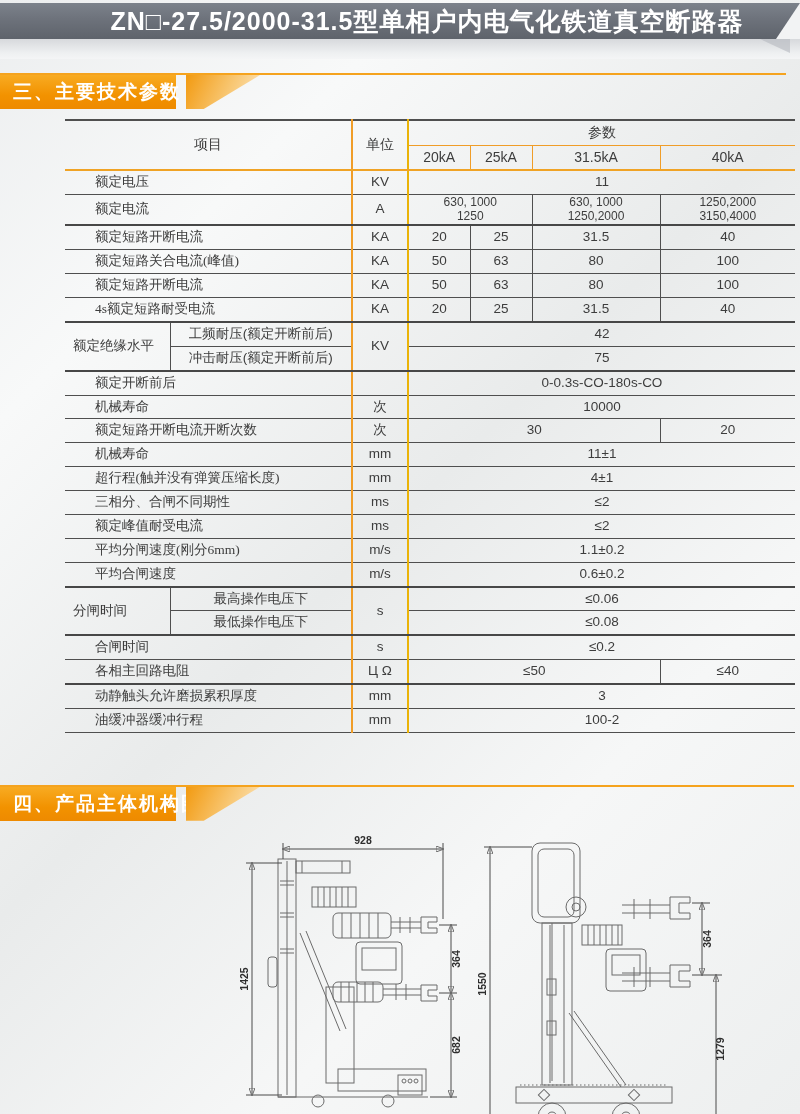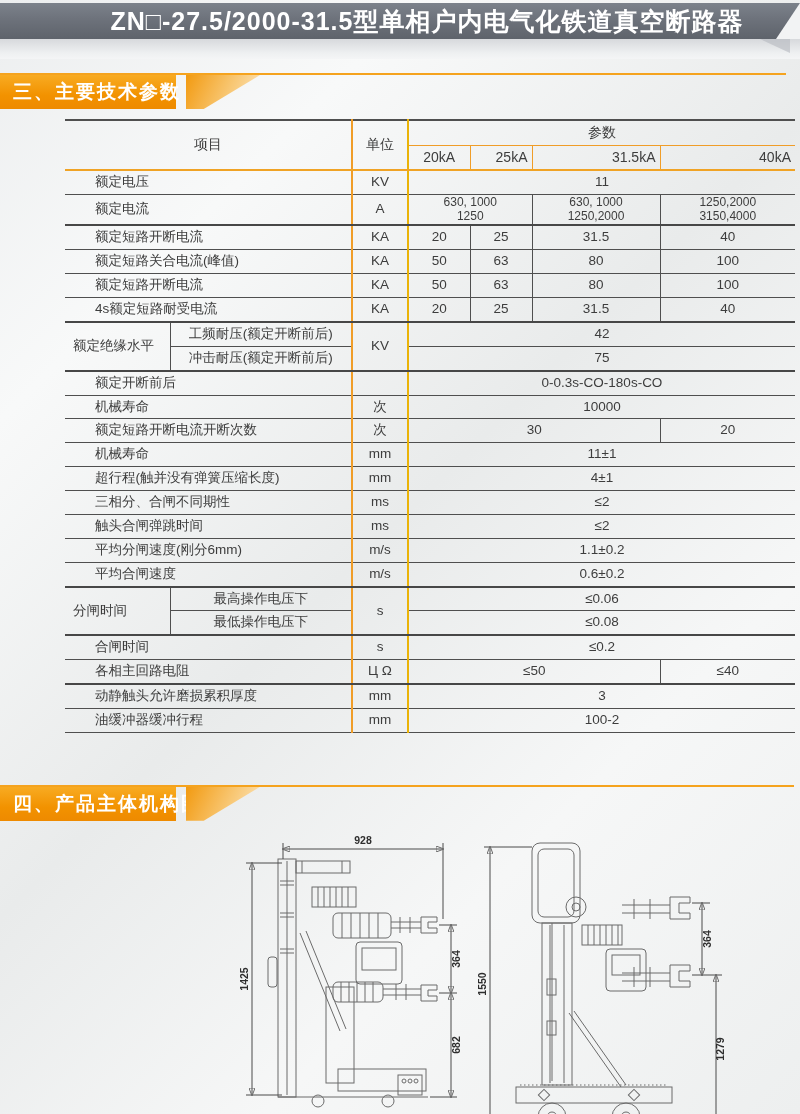--- a/index.html
+++ b/index.html
@@ -33,26 +33,26 @@
     clip-path:polygon(0 0,100% 0,24% 100%,0 100%); }
 
   .sec3-row { margin-top:14px; }
 
   
   .tbl-wrap { margin:8px 5px 0 65px; }
   table.params { border-collapse:collapse; table-layout:fixed; width:730px;
     border-top:2px solid #4f4f4f; font-size:13.5px; }
   td { border-bottom:1.5px solid #4f4f4f; padding:3px 4px; height:23px;
     text-align:center; vertical-align:middle; line-height:1.25; }
-  td.item  { text-align:left; padding-left:30px; }
+  td.item  { text-align:left; padding-left:30px;font-family:Liberation Serif, serif; }
   td.group { text-align:left; padding-left:8px; }
   td.sub   { text-align:center; }
   td.unit  { border-left:2px solid #f09d28; border-right:2px solid #eab308; }
   td.dl    { border-left:1.5px solid #4f4f4f; }
-  td.ol    { border-left:1.5px solid #f09d28;text-align:right; }
+  td.ol    { border-left:1.5px solid #f09d28; }
   td.pb    { border-bottom:1.5px solid #f09d28; }
   td.kb    { border-bottom:2.5px solid #f0a325; }
   td.hb    { border-bottom:2.5px solid #474747; }
   td.small2{ font-size:12px; line-height:1.15; padding-top:1px; padding-bottom:1px; }
   td.hdr   { font-size:14px; }
 
   
   .drawings { display:flex; align-items:flex-start; margin:6px 0 0 238px; gap:6px; }
   .drawings svg { display:block; }
   .dwg line, .dwg path, .dwg rect, .dwg circle, .dwg polyline, .dwg ellipse
@@ -188,21 +188,21 @@
           <td colspan="2" class="item">超行程(触并没有弹簧压缩长度)</td>
           <td class="unit">mm</td>
           <td colspan="4" class="val">4±1</td>
         </tr>
         <tr>
           <td colspan="2" class="item">三相分、合闸不同期性</td>
           <td class="unit">ms</td>
           <td colspan="4" class="val">≤2</td>
         </tr>
         <tr>
-          <td colspan="2" class="item">触头合闸弹跳时间</td>
+          <td colspan="2" class="item">额定峰值耐受电流</td>
           <td class="unit">ms</td>
           <td colspan="4" class="val">≤2</td>
         </tr>
         <tr>
           <td colspan="2" class="item">平均分闸速度(刚分6mm)</td>
           <td class="unit">m/s</td>
           <td colspan="4" class="val">1.1±0.2</td>
         </tr>
         <tr>
           <td colspan="2" class="item hb">平均合闸速度</td>

